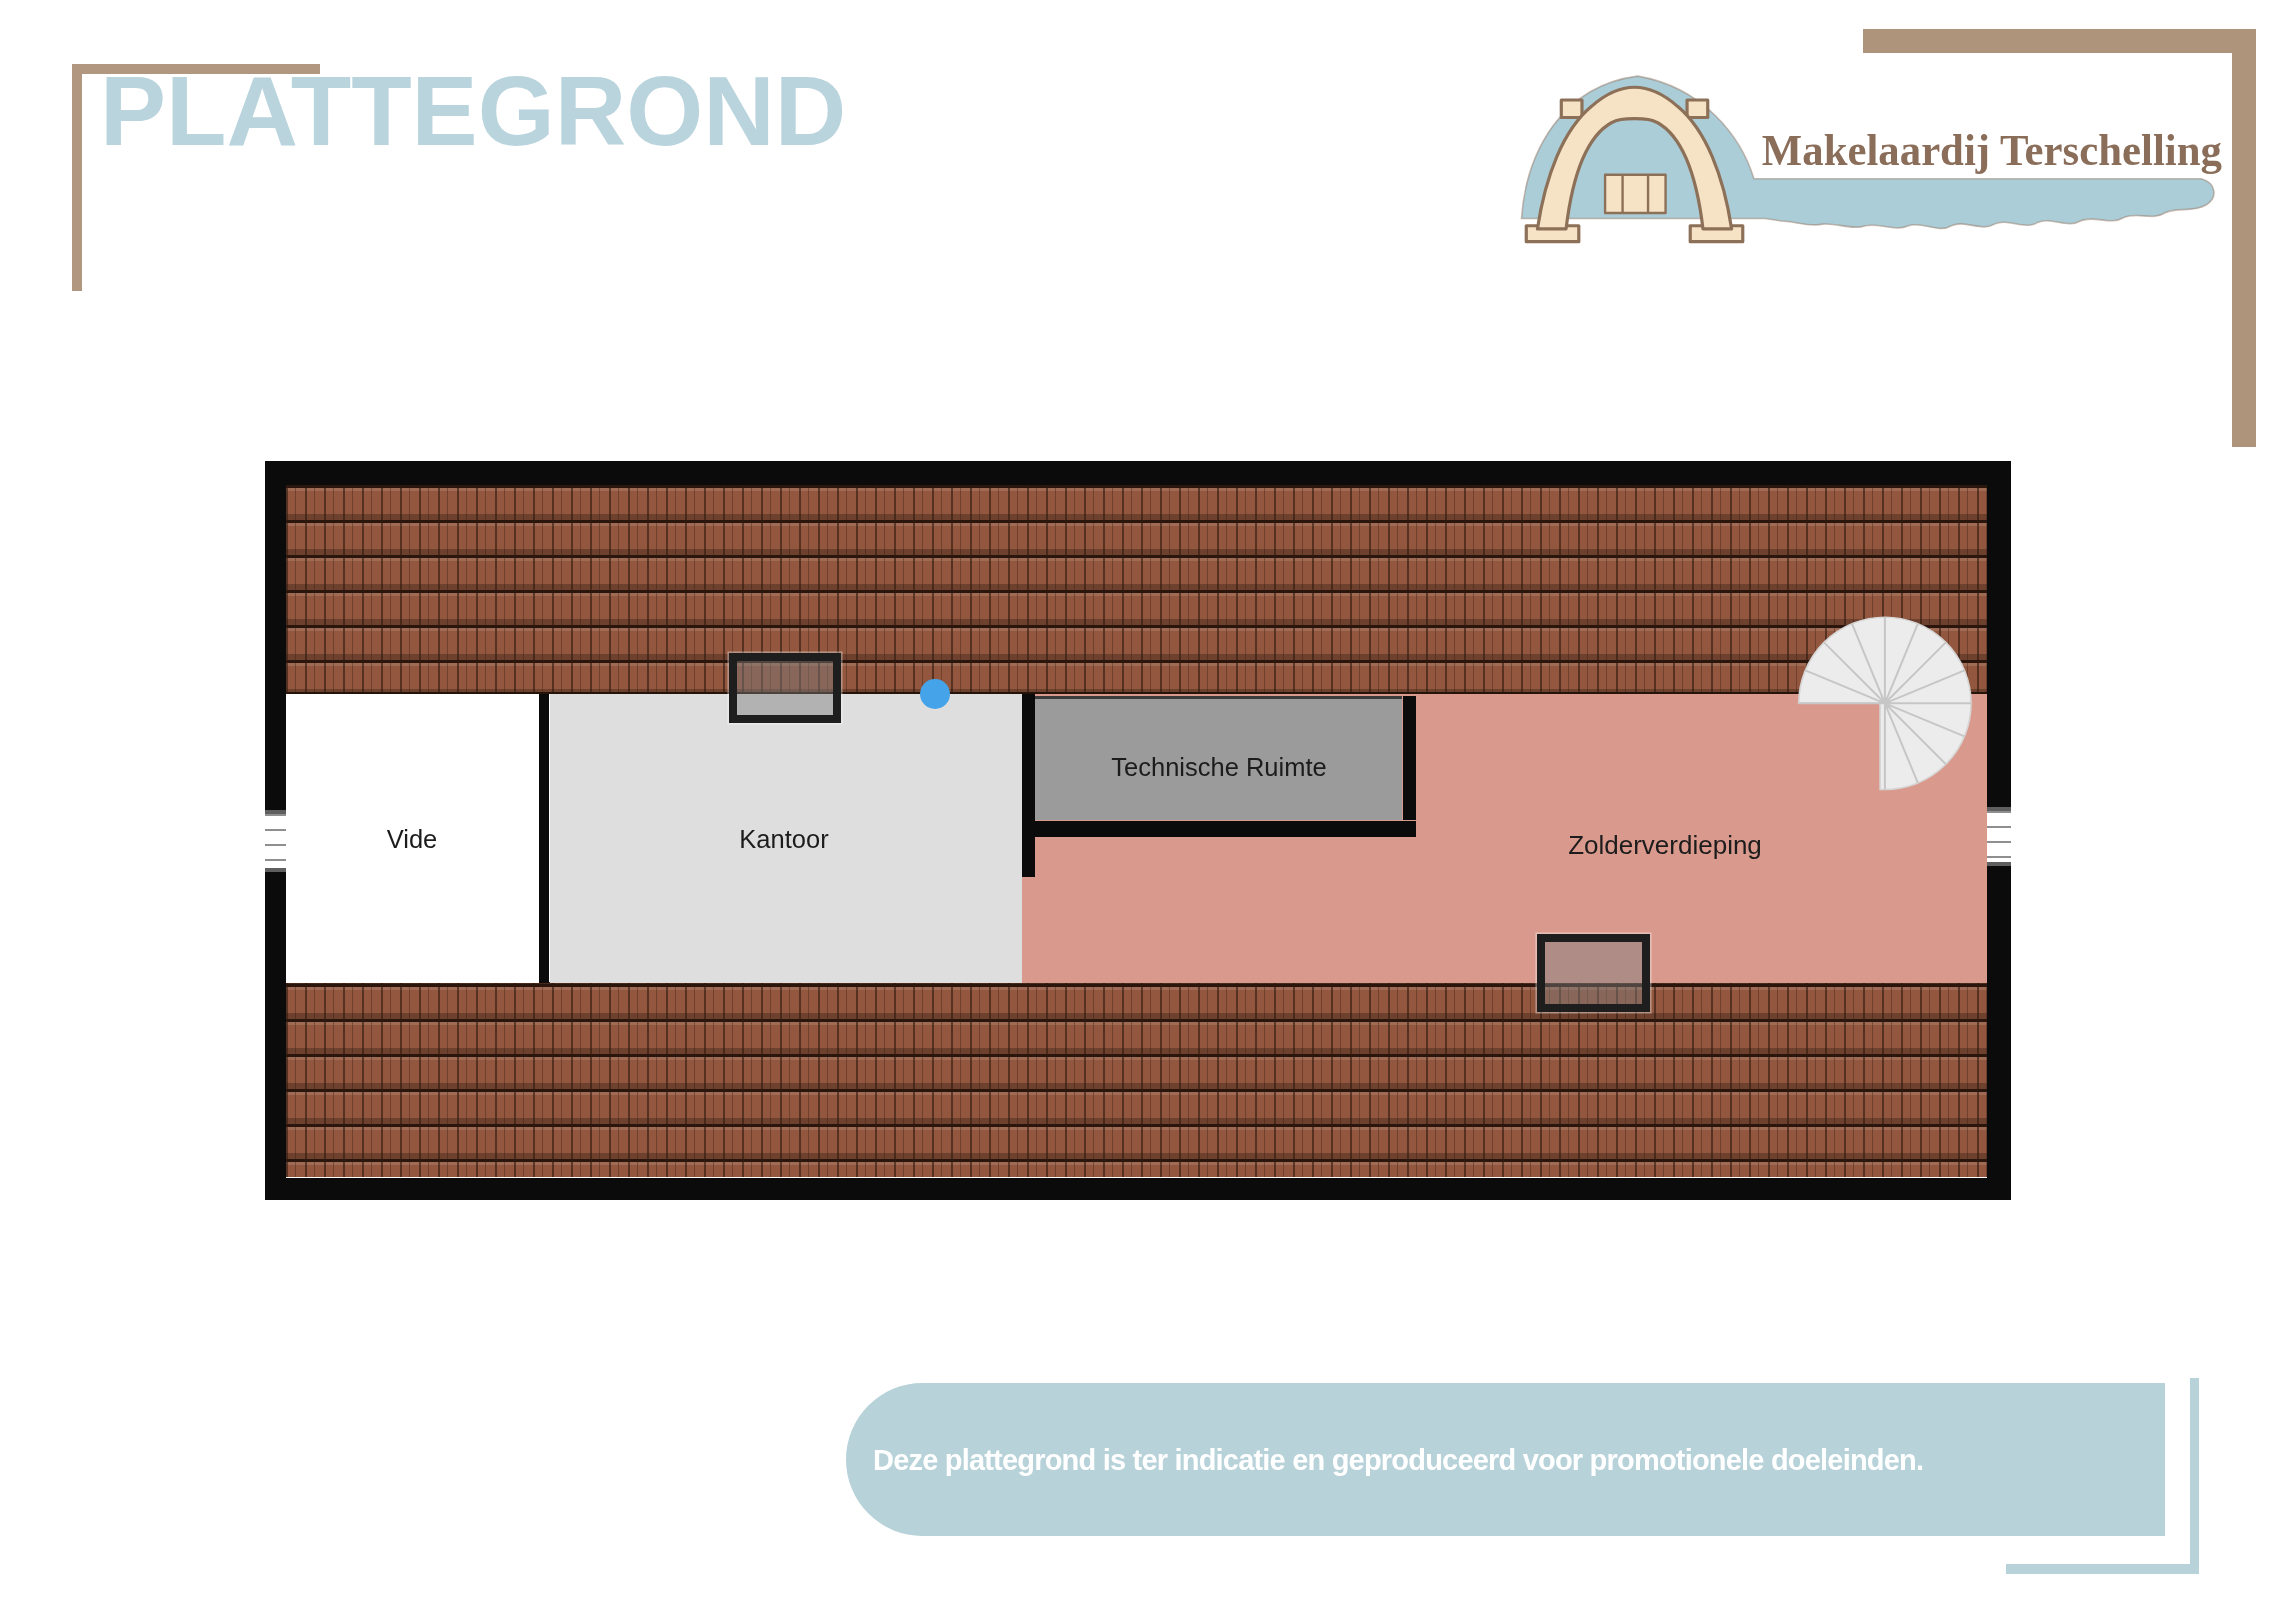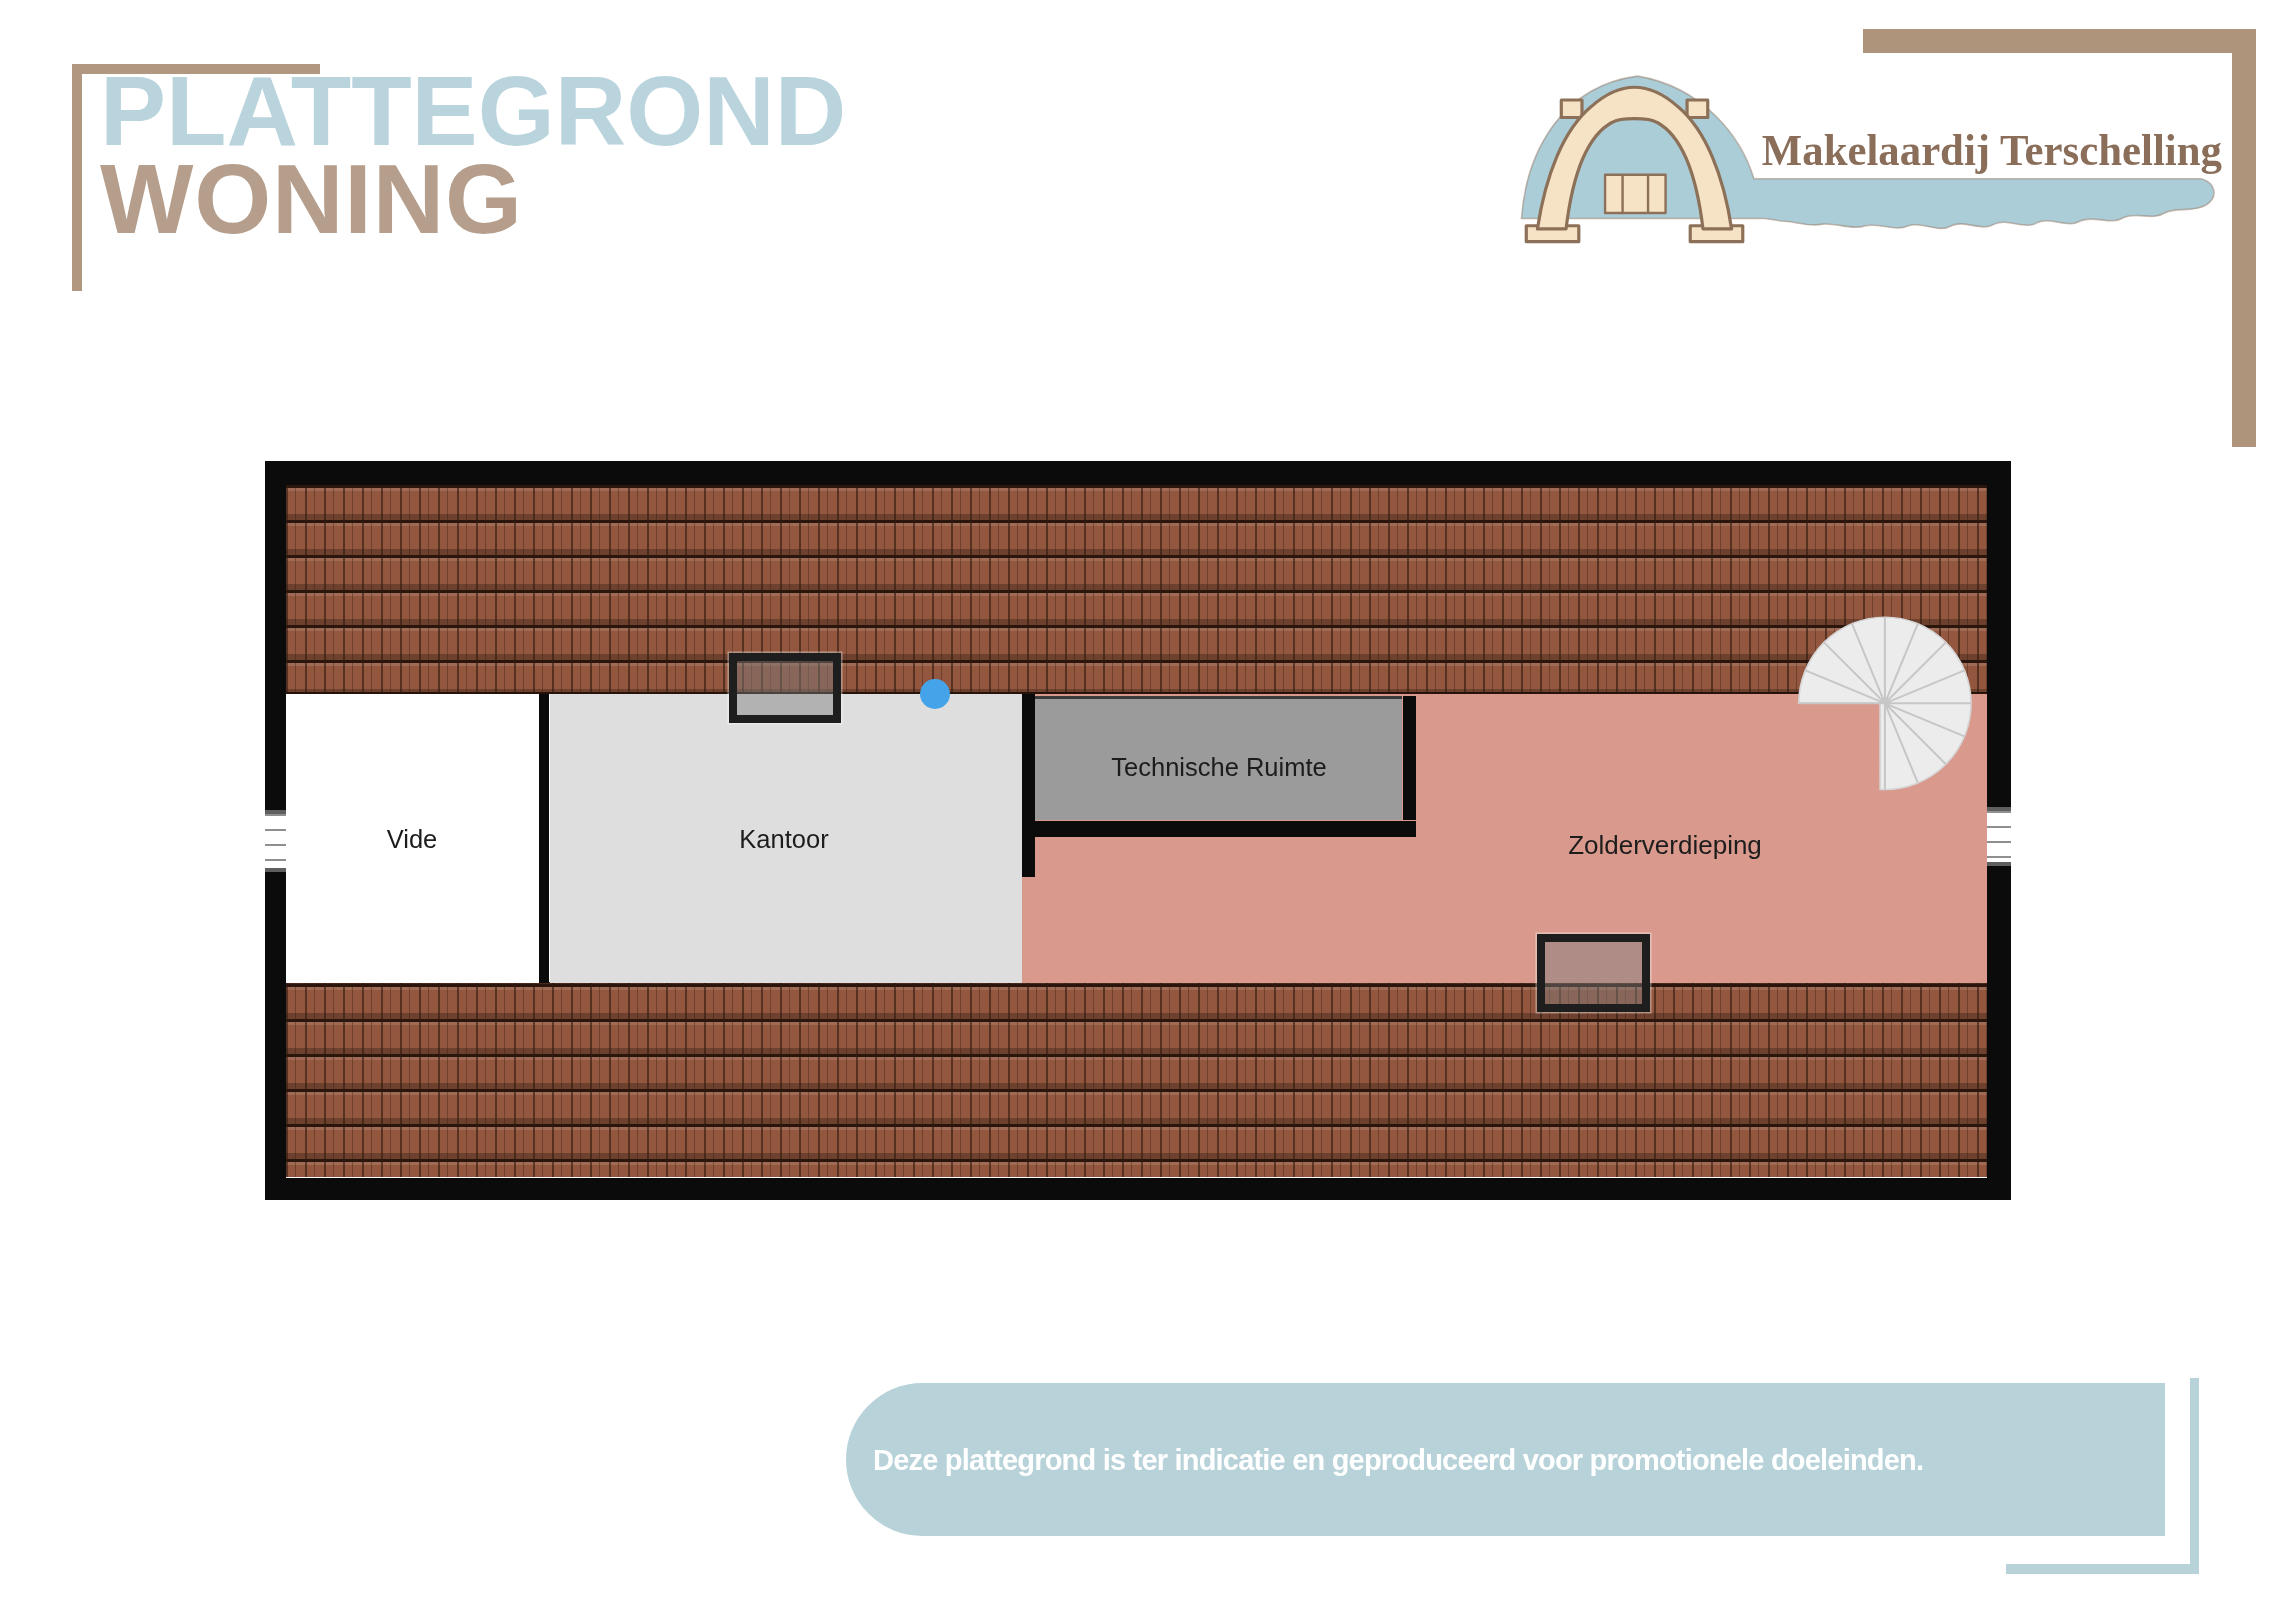--- a/index.html
+++ b/index.html
@@ -70,21 +70,20 @@
 </head>
 <body>
 
 <div class="page">
 
   <div class="bracket-tl"></div>
   <div class="bracket-tr"></div>
 
   <div class="title">
     <div class="l1">PLATTEGROND</div>
-    <div class="l2">WONING</div>
   </div>
 
   <svg class="logo" viewBox="0 0 890 245">
     <path d="M4 203 C 10 118, 56 36, 150 24 C 232 38, 280 100, 296 153
          L 858 153 C 876 158, 880 176, 864 186
          C 846 196, 828 188, 812 196 C 796 206, 778 194, 760 202
          C 744 212, 724 198, 706 206 C 690 216, 670 200, 652 208
          C 636 218, 616 202, 598 210 C 582 220, 562 204, 544 212
          C 528 222, 508 206, 490 212 C 474 220, 454 208, 436 212
          C 420 218, 400 208, 382 210 C 366 214, 346 206, 330 206

